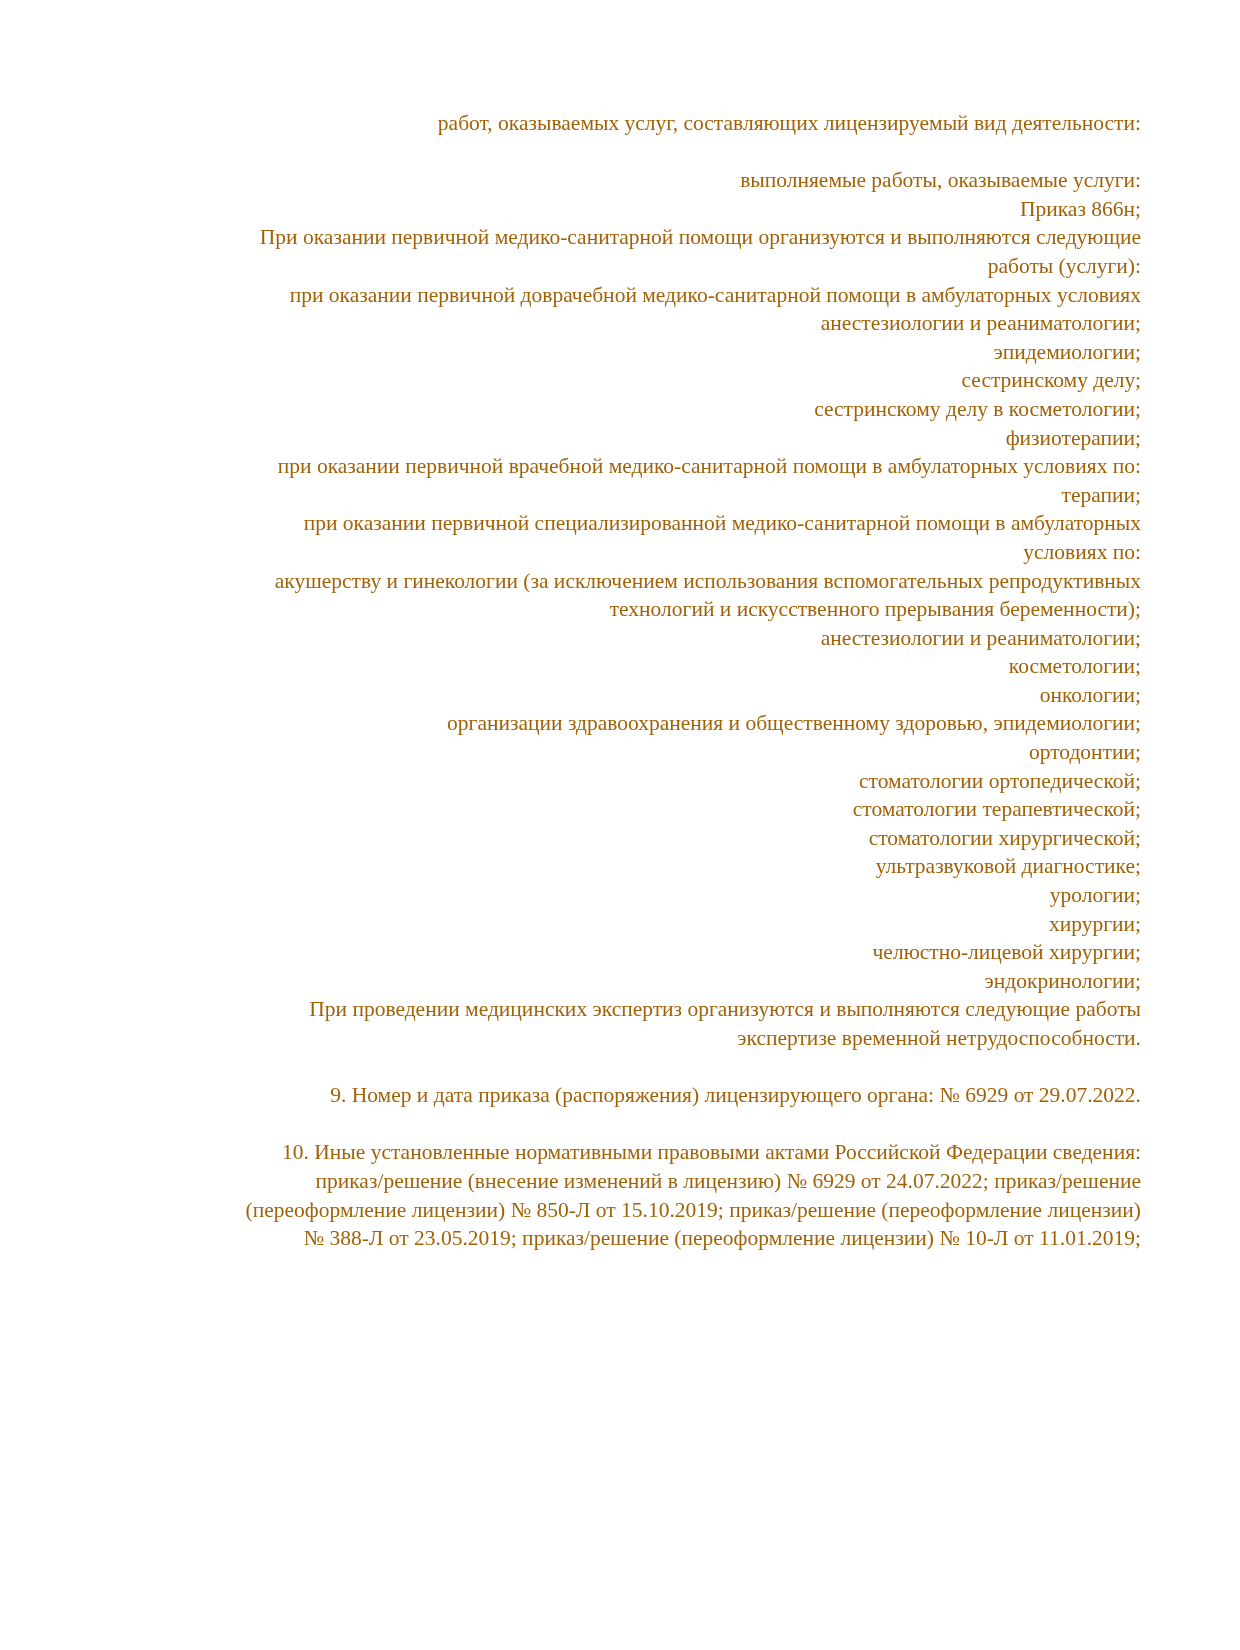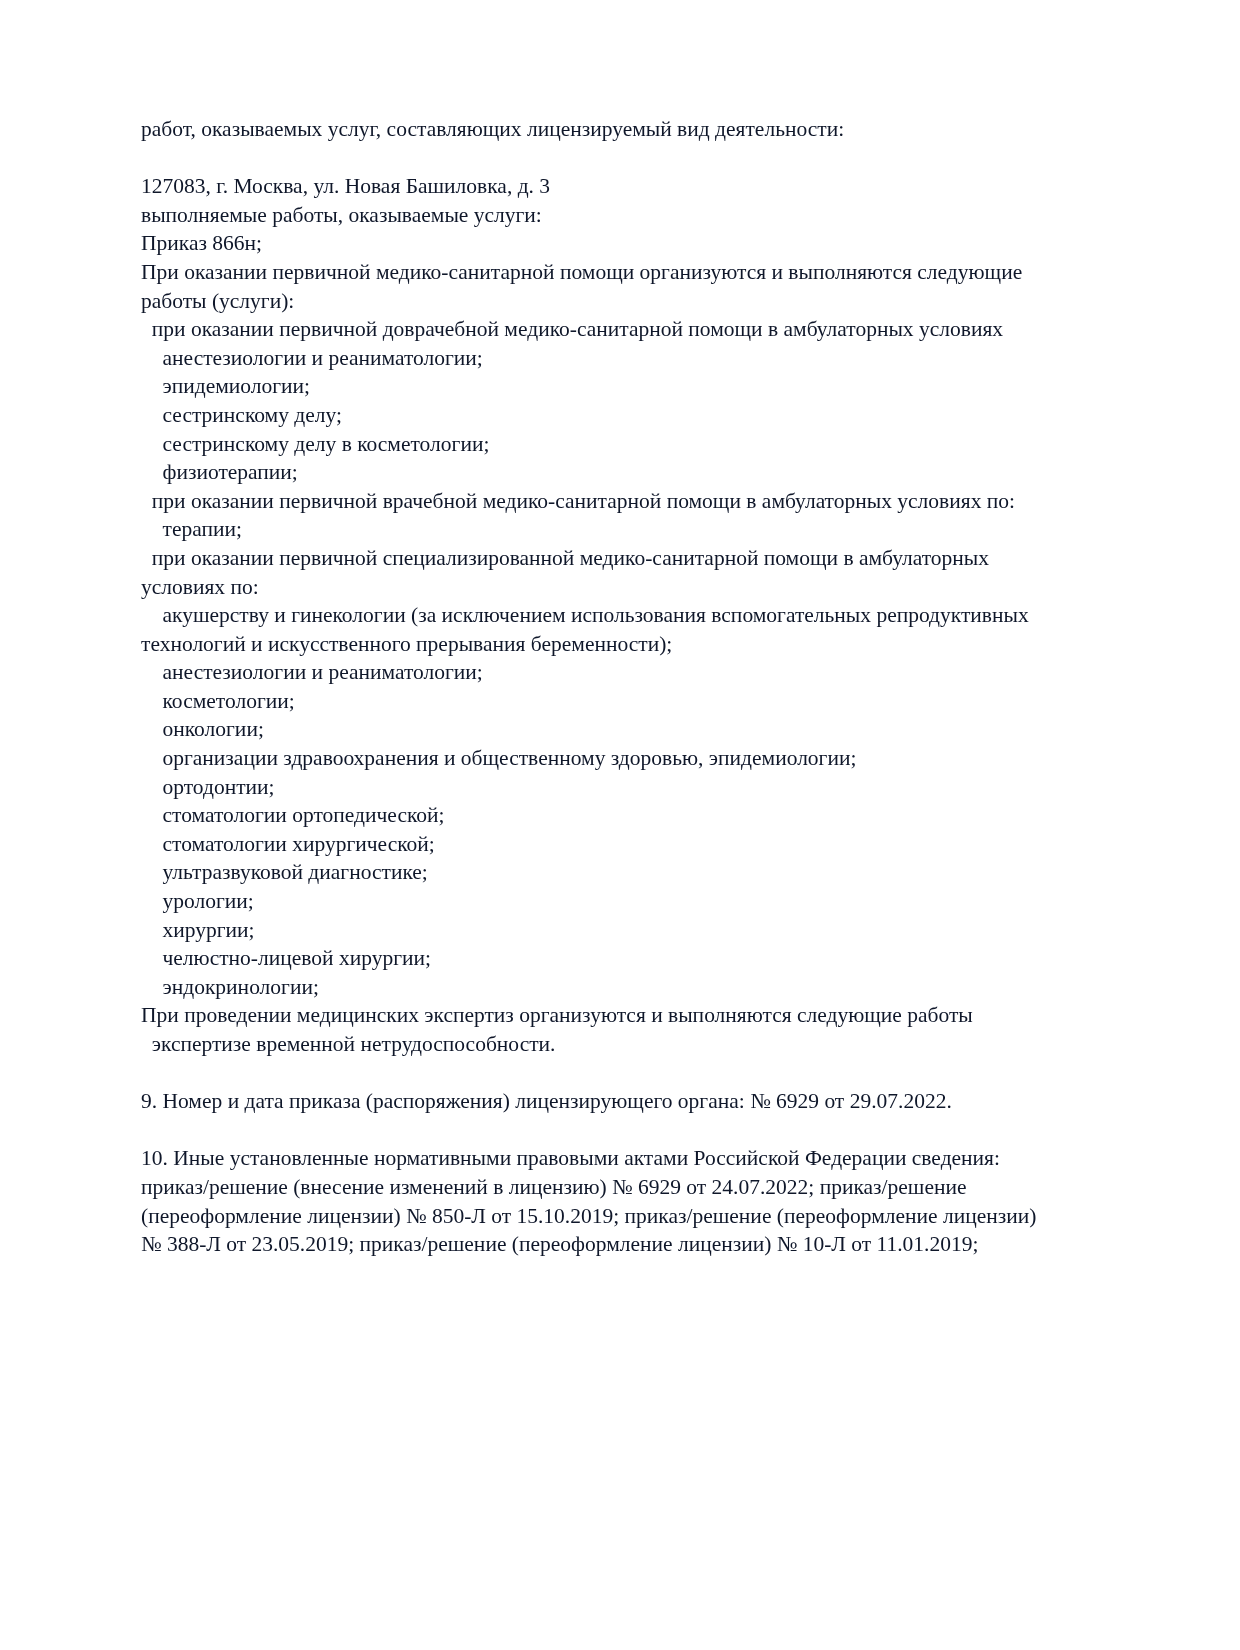--- a/index.html
+++ b/index.html
@@ -17,45 +17,45 @@
       position: absolute;
       left: 0;
       top: 0;
       width: 1240px;
       height: 1650px;
       background: #ffffff;
     }
     .text-block {
       position: absolute;
       left: 141px;
-      top: 115px;
+      top: 109px;
       width: 1000px;
       font-family: "Liberation Serif", "DejaVu Serif", serif;
       font-size: 21.5px;
       line-height: 28.6px;
-      color: #0f172a;
+      color: #a16207;
+      text-align: right;
     }
     .line {
       white-space: pre;
       height: 28.6px;
     }
     .blank {
       height: 28.6px;
     }
   </style>
 </head>
 <body>
 
 <div class="page">
   <div class="text-block">
 
     <div class="line">работ, оказываемых услуг, составляющих лицензируемый вид деятельности:</div>
     <div class="blank"></div>
 
-    <div class="line">127083, г. Москва, ул. Новая Башиловка, д. 3</div>
     <div class="line">выполняемые работы, оказываемые услуги:</div>
     <div class="line">Приказ 866н;</div>
 
     <div class="line">При оказании первичной медико-санитарной помощи организуются и выполняются следующие</div>
     <div class="line">работы (услуги):</div>
 
     <div class="line">  при оказании первичной доврачебной медико-санитарной помощи в амбулаторных условиях</div>
     <div class="line">    анестезиологии и реаниматологии;</div>
     <div class="line">    эпидемиологии;</div>
     <div class="line">    сестринскому делу;</div>
@@ -68,20 +68,21 @@
     <div class="line">  при оказании первичной специализированной медико-санитарной помощи в амбулаторных</div>
     <div class="line">условиях по:</div>
     <div class="line">    акушерству и гинекологии (за исключением использования вспомогательных репродуктивных</div>
     <div class="line">технологий и искусственного прерывания беременности);</div>
     <div class="line">    анестезиологии и реаниматологии;</div>
     <div class="line">    косметологии;</div>
     <div class="line">    онкологии;</div>
     <div class="line">    организации здравоохранения и общественному здоровью, эпидемиологии;</div>
     <div class="line">    ортодонтии;</div>
     <div class="line">    стоматологии ортопедической;</div>
+    <div class="line">    стоматологии терапевтической;</div>
     <div class="line">    стоматологии хирургической;</div>
     <div class="line">    ультразвуковой диагностике;</div>
     <div class="line">    урологии;</div>
     <div class="line">    хирургии;</div>
     <div class="line">    челюстно-лицевой хирургии;</div>
     <div class="line">    эндокринологии;</div>
 
     <div class="line">При проведении медицинских экспертиз организуются и выполняются следующие работы</div>
     <div class="line">  экспертизе временной нетрудоспособности.</div>
     <div class="blank"></div>

